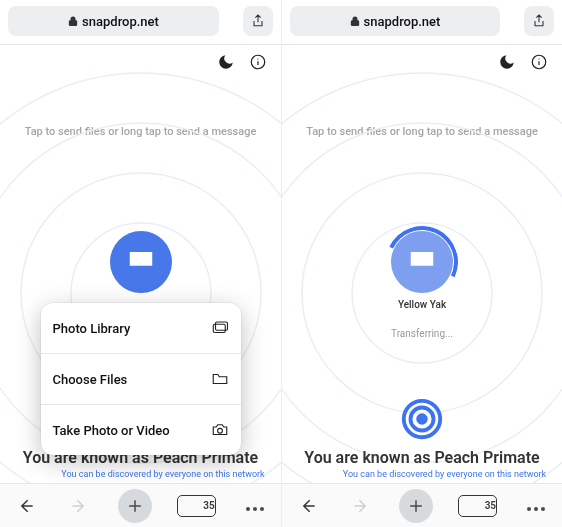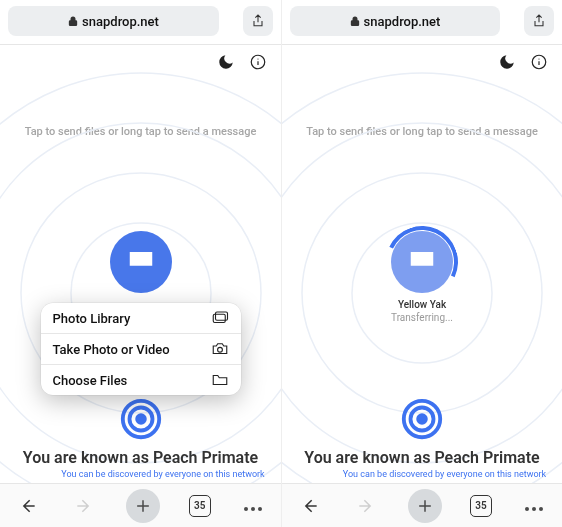--- a/index.html
+++ b/index.html
@@ -118,21 +118,21 @@
     content: "";
     position: absolute;
     inset: -5px;
     border-radius: 50%;
     border: 4px solid transparent;
     border-top-color: #3d72f0;
     border-right-color: #3d72f0;
     transform: rotate(-20deg);
   }
   .peer-name { font-size: 10px; color: #333; font-weight: 500; }
-  .peer-status { font-size: 10px; color: #999; margin-top: 2px; }
+  .peer-status { font-size: 10px; color: #999; margin-top: 18px; }
 
   .you {
     position: absolute;
     left: 0; right: 0;
     bottom: 4px;
     text-align: center;
   }
   .you .logo {
     width: 46px; height: 46px;
     margin: 0 auto 6px auto;
@@ -151,21 +151,21 @@
     background: #fff;
     border-radius: 12px;
     box-shadow: 0 6px 24px rgba(0,0,0,0.25), 0 0 0 0.5px rgba(0,0,0,0.08);
     overflow: hidden;
     z-index: 5;
   }
   .sheet-row {
     display: flex;
     align-items: center;
     justify-content: space-between;
-    padding: 7px 12px;
+    padding: 17px 12px;
     font-size: 13px;
     color: #111;
     font-weight: 500;
   }
   .sheet-row + .sheet-row { border-top: 1px solid #e6e6e6; }
   .sheet-row svg { width: 18px; height: 16px; fill: none; stroke: #222; stroke-width: 1.5; }
 
   
   .toolbar {
     height: 44px;
@@ -177,25 +177,25 @@
   }
   .tbtn { width: 28px; height: 28px; display:flex; align-items:center; justify-content:center; }
   .tbtn svg { width: 20px; height: 20px; stroke:#353535; fill:none; stroke-width:1.8; }
   .tbtn.disabled svg { stroke:#cfcfcf; }
   .tbtn.circle {
     width: 34px; height: 34px; border-radius: 50%;
     background: #d7dadd;
   }
   .tbtn.circle svg { stroke:#4a4a4a; }
   .tabcount {
-    width: 22px; height: 22px;
+    width: 39px; height: 22px;
     border: 1.6px solid #353535;
     border-radius: 5px;
     font-size: 10px;
-    display:flex; align-items:center; justify-content:center;
+    display:flex; align-items:center; justify-content:flex-end;
     color:#353535; font-weight:600;
   }
   .dots span {
     display:inline-block; width:4px; height:4px; border-radius:50%;
     background:#4a4a4a; margin:0 1.5px;
   }
 </style>
 </head>
 <body>
 
@@ -249,30 +249,30 @@
 
       <div class="sheet">
         <div class="sheet-row">
           <span>Photo Library</span>
           <svg viewBox="0 0 24 18">
               <rect x="3" y="4" width="16" height="11" rx="2"></rect>
               <rect x="6" y="1" width="16" height="11" rx="2"></rect>
             </svg>
         </div>
         <div class="sheet-row">
+          <span>Choose Files</span>
+          <svg viewBox="0 0 24 18">
+              <path d="M3 3h6l2 3h10v9H3z"></path>
+            </svg>
+        </div>
+        <div class="sheet-row">
           <span>Take Photo or Video</span>
           <svg viewBox="0 0 24 18">
               <path d="M3 5h4l2-3h6l2 3h4v10H3z"></path>
               <circle cx="12" cy="10" r="3.2"></circle>
-            </svg>
-        </div>
-        <div class="sheet-row">
-          <span>Choose Files</span>
-          <svg viewBox="0 0 24 18">
-              <path d="M3 3h6l2 3h10v9H3z"></path>
             </svg>
         </div>
       </div>
 
       <div class="you">
         <div class="logo">
           <svg viewBox="0 0 48 48">
             <circle cx="24" cy="24" r="6" fill="#3d72f0"></circle>
             <circle cx="24" cy="24" r="12" fill="none" stroke="#3d72f0" stroke-width="4"></circle>
             <circle cx="24" cy="24" r="19" fill="none" stroke="#3d72f0" stroke-width="4"></circle>

